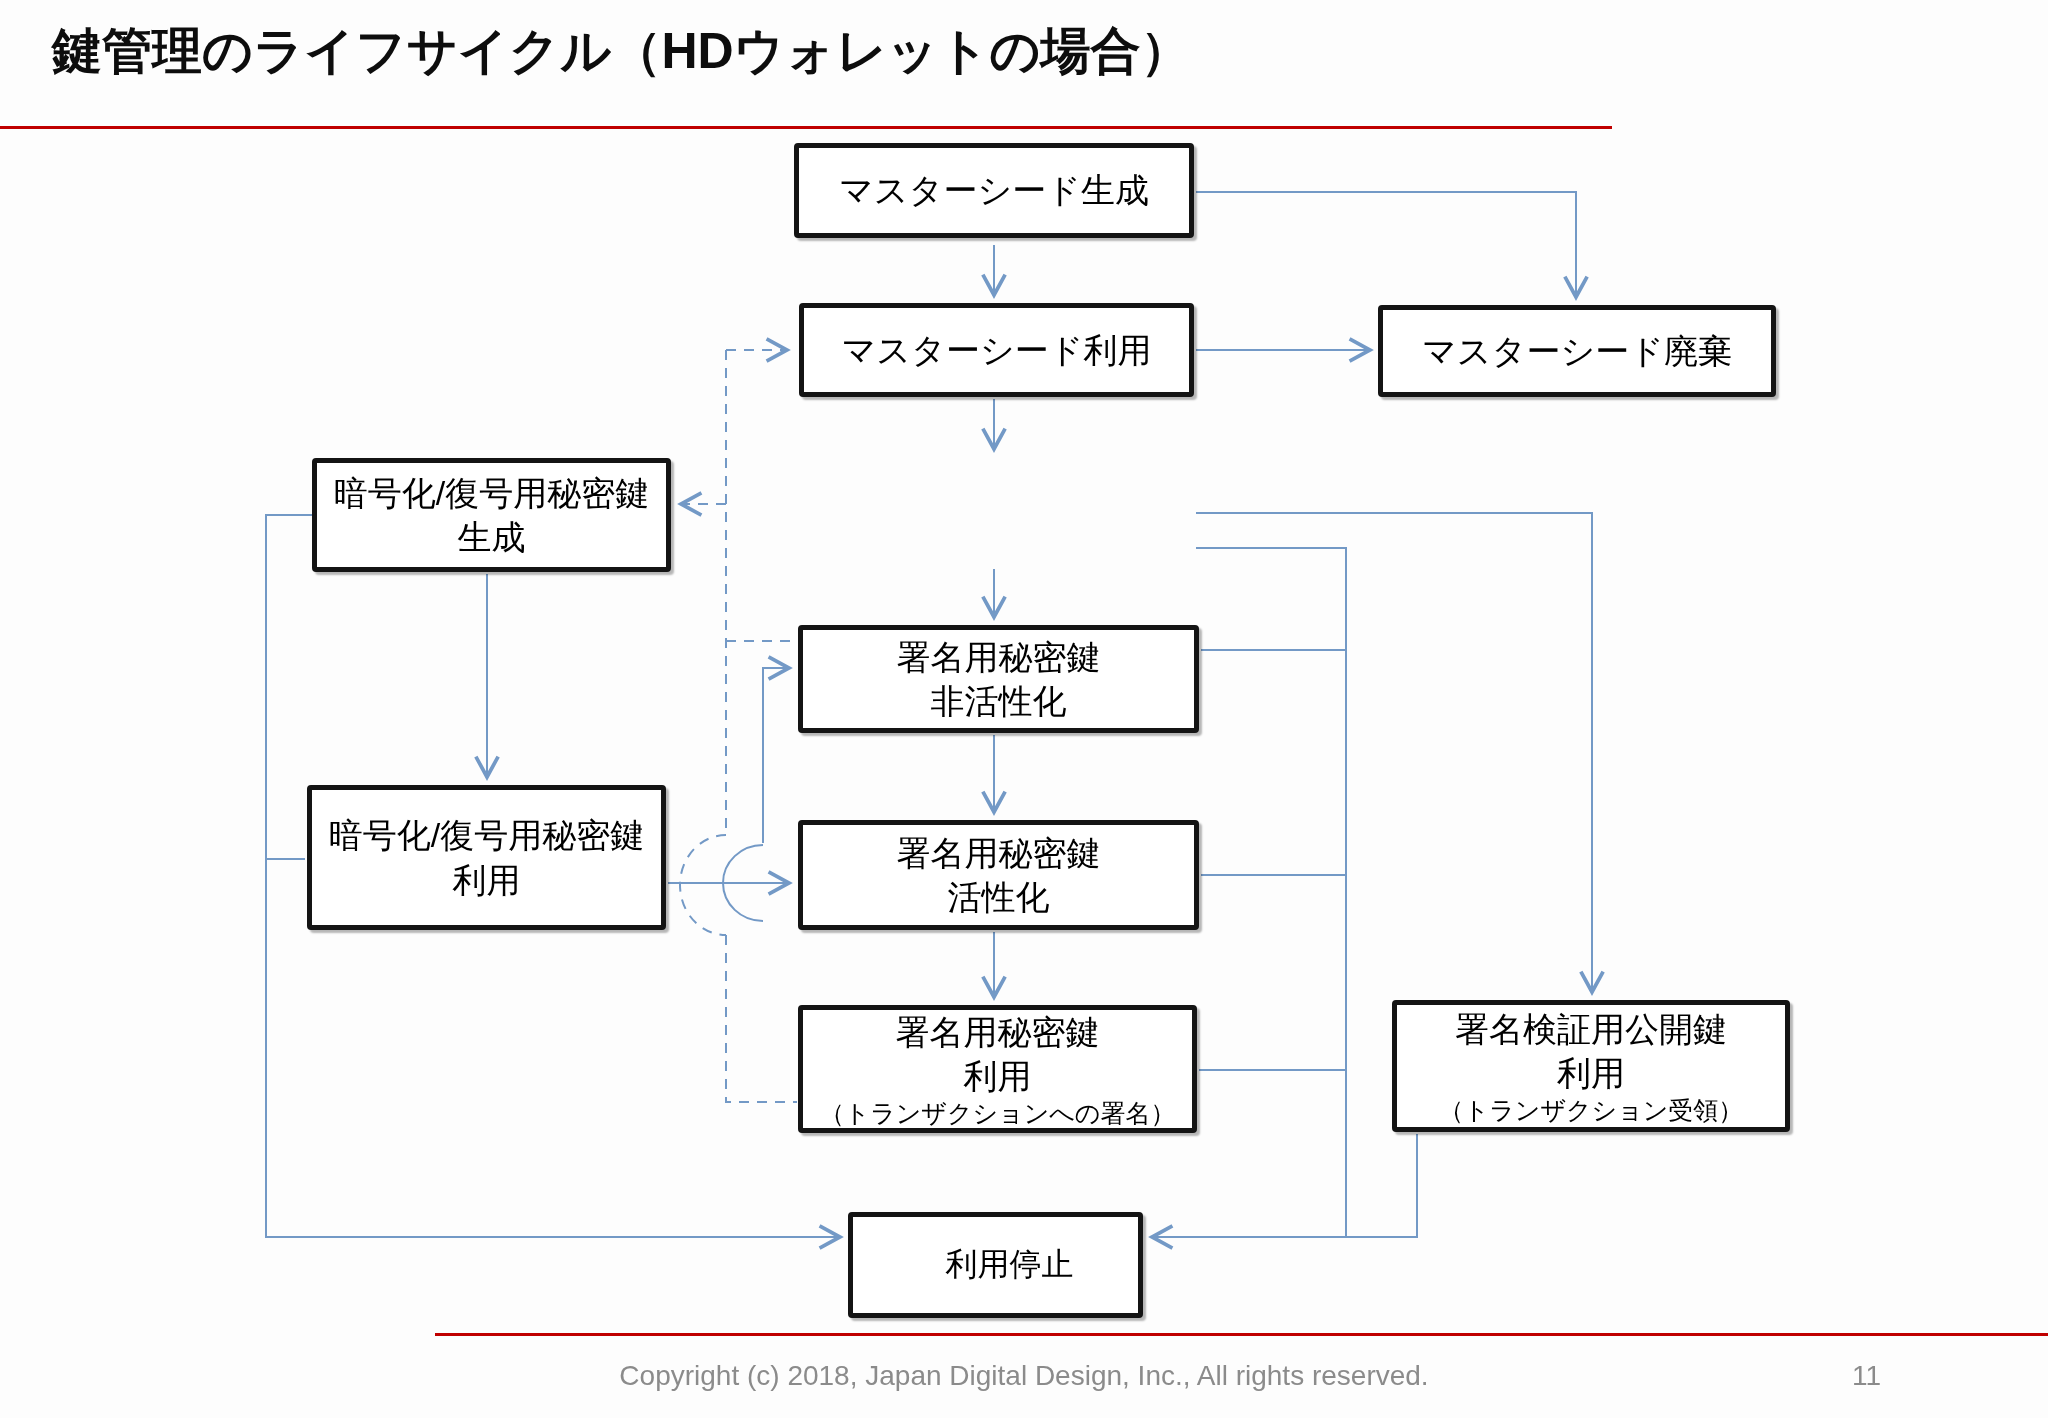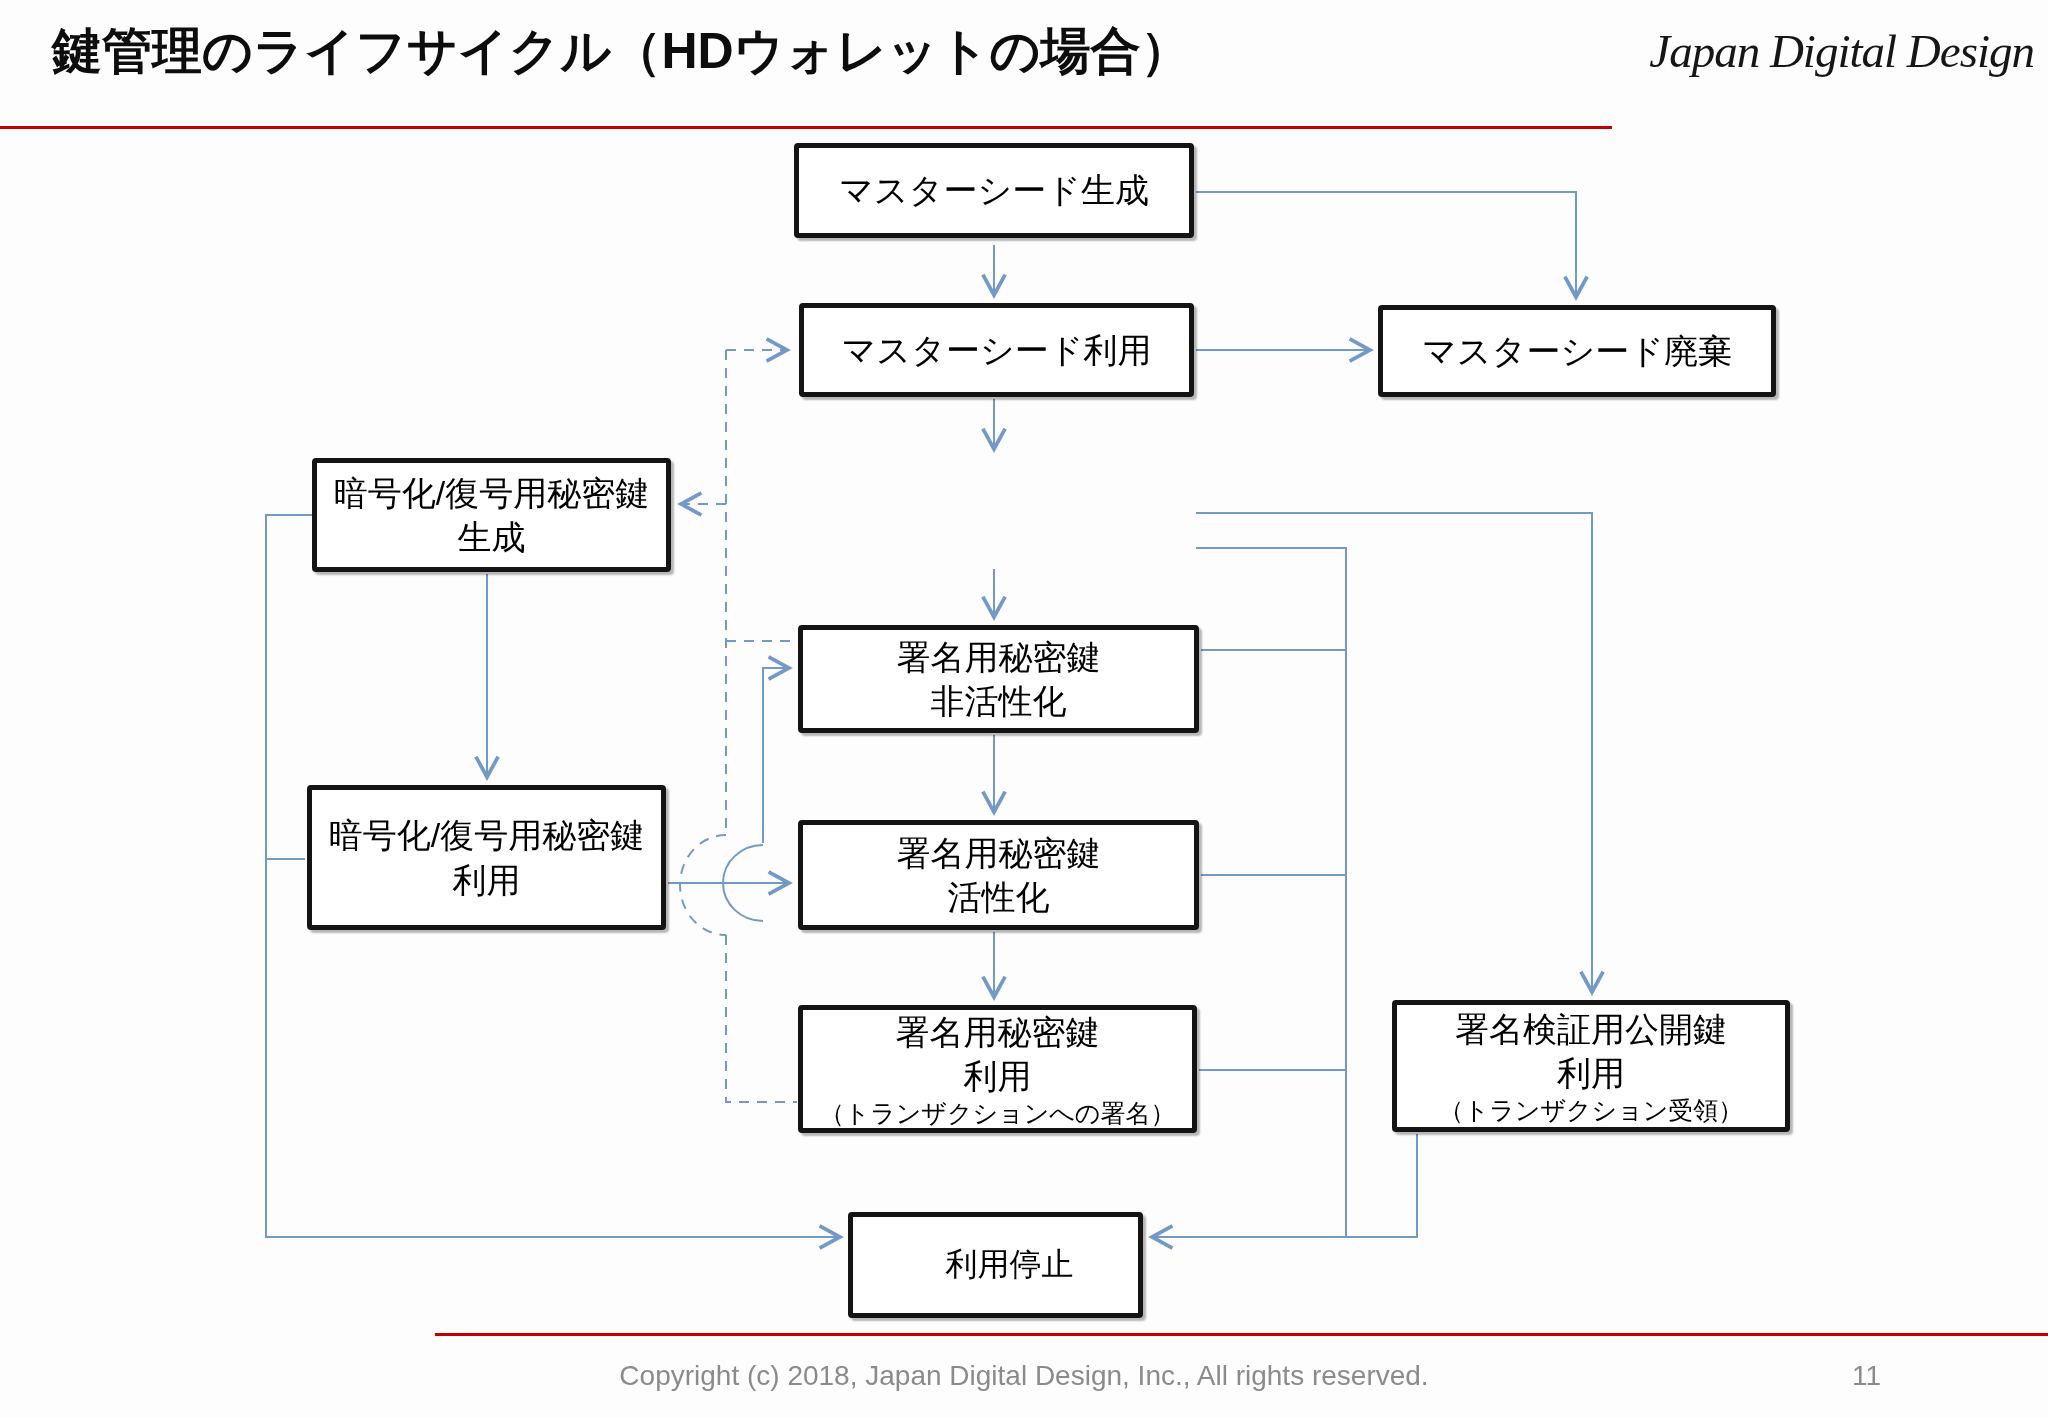--- a/index.html
+++ b/index.html
@@ -45,21 +45,20 @@
     position:absolute;left:1852px;top:1360px;
     color:#8b8b8b;font-size:28px;
   }
 </style>
 </head>
 <body>
 
 <div class="slide">
 
   <div class="title">鍵管理のライフサイクル（HDウォレットの場合）</div>
-  <div class="logo">Japan Digital Design</div>
   <div class="rule-top"></div>
 
   <svg class="connectors" width="2048" height="1418" viewBox="0 0 2048 1418">
     <defs>
       <marker id="arr" viewBox="0 0 14 14" refX="12" refY="7" markerWidth="13" markerHeight="13" orient="auto-start-reverse">
         <path d="M1,1 L12,7 L1,13" fill="none" stroke-width="2" stroke="#7399c6"></path>
       </marker>
     </defs>
     <g fill="none" stroke-width="2" stroke="#7399c6">
 

